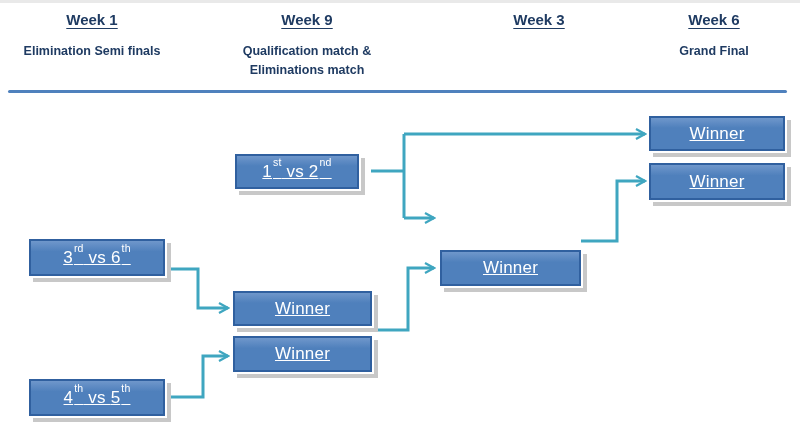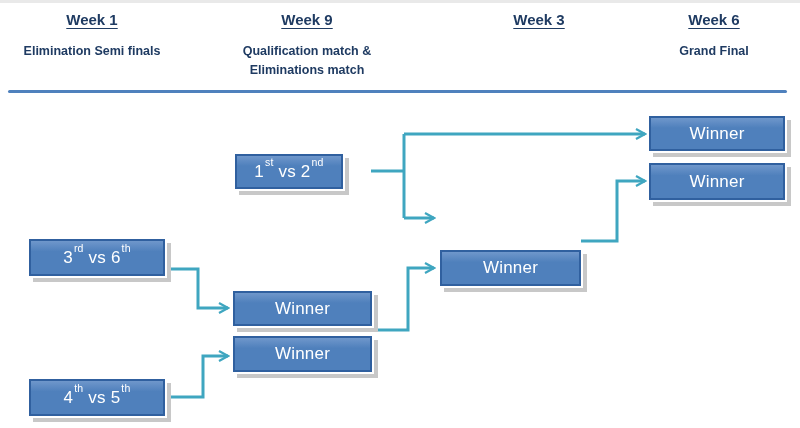--- a/index.html
+++ b/index.html
@@ -37,23 +37,24 @@
     background:var(--rule); border-radius:2px;
   }
   
   .bbox{
     position:absolute; box-sizing:border-box;
     display:flex; align-items:center; justify-content:center;
     color:var(--box-text); font-size:17px; letter-spacing:0.2px;
     background:linear-gradient(180deg, var(--box-fill-top) 0%, var(--box-fill) 32%);
     border:2px solid var(--box-border);
     box-shadow:0 0 0 2px #ffffff, 5px 5px 0 1px var(--shadow);
+    text-decoration:underline;
   }
   .bbox sup{font-size:0.62em; line-height:0; position:relative; top:-0.35em; margin-left:1px;}
-  .b-1v2 {left:235px; top:151px; width:108px; height:35px;}
+  .b-1v2 {left:235px; top:151px; width:124px; height:35px;}
   .b-3v6 {left:29px;  top:236px; width:136px; height:37px;}
   .b-4v5 {left:29px;  top:376px; width:136px; height:37px;}
   .b-w2a {left:233px; top:288px; width:139px; height:35px;}
   .b-w2b {left:233px; top:333px; width:139px; height:36px;}
   .b-los {left:440px; top:198px; width:141px; height:36px;}
   .b-w3w {left:440px; top:247px; width:141px; height:36px;}
   .b-w4a {left:649px; top:113px; width:136px; height:35px;}
   .b-w4b {left:649px; top:160px; width:136px; height:37px;}
   
   svg.wires{position:absolute; left:0; top:0; pointer-events:none;}

